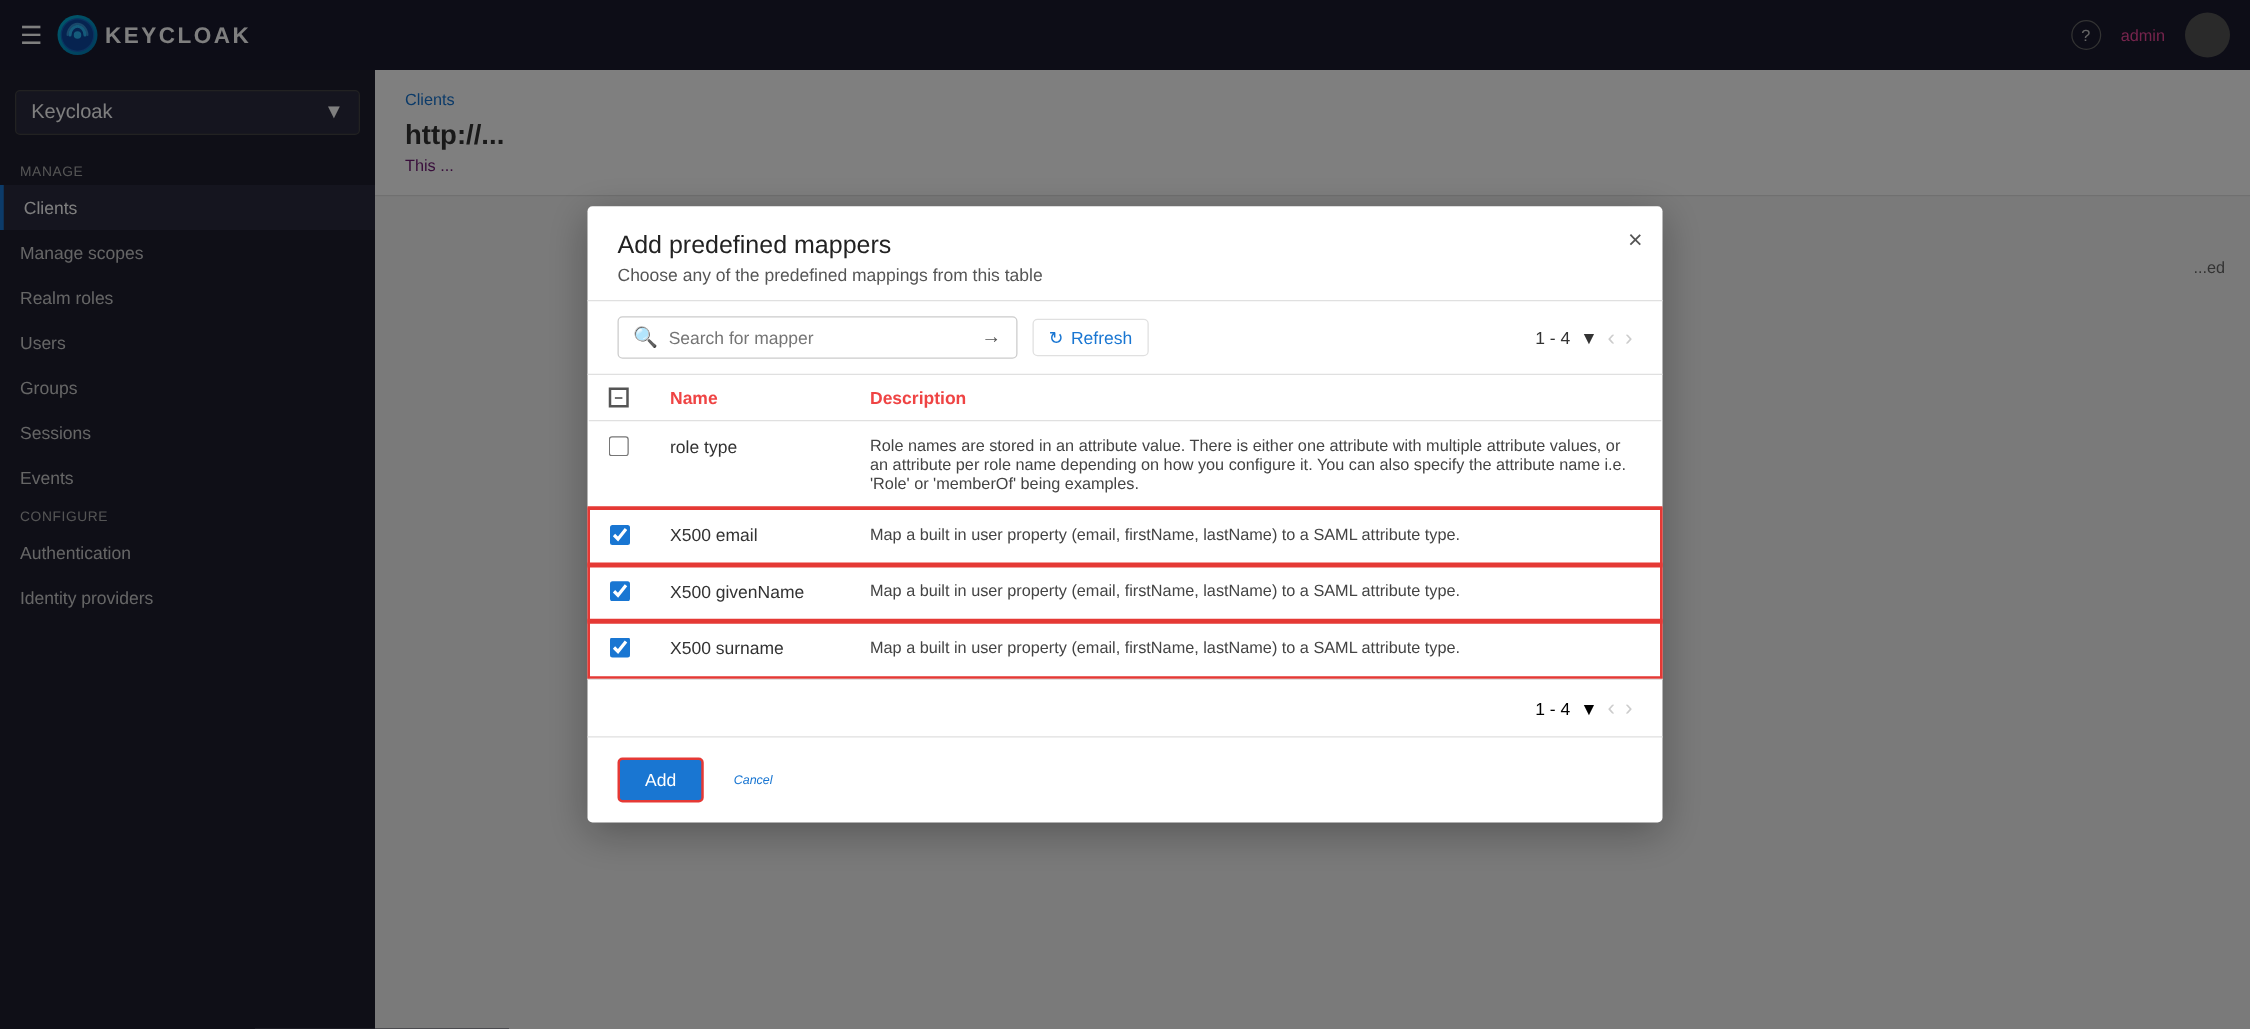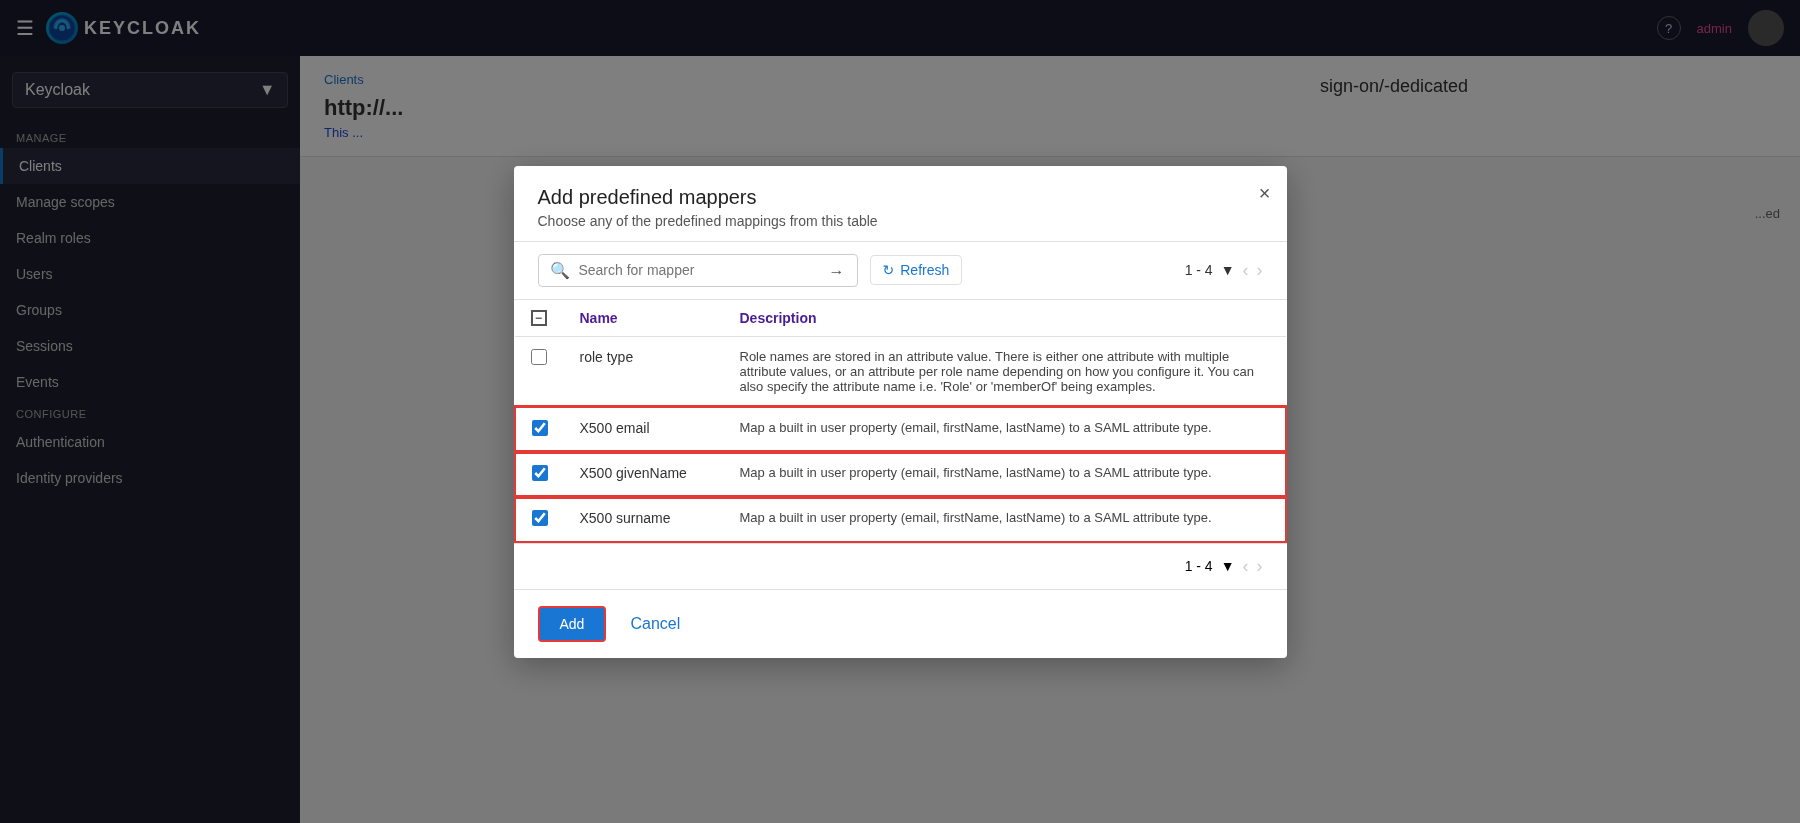--- a/index.html
+++ b/index.html
@@ -74,36 +74,36 @@
     }
 
     
     .content-header {
       background: #fff;
       padding: 16px 24px 0;
       border-bottom: 1px solid #e0e0e0;
     }
     .breadcrumb { color: #1976d2; font-size: 13px; margin-bottom: 8px; cursor: pointer; }
     .page-title { font-size: 22px; font-weight: 700; color: #333; margin-bottom: 4px; }
-    .page-subtitle { font-size: 13px; color: #1d4ed8; margin-bottom: 16px; }
+    .page-subtitle { font-size: 13px; color: #701a75; margin-bottom: 16px; }
 
     
     .modal-overlay {
       position: fixed;
       top: 0; left: 0; right: 0; bottom: 0;
       background: rgba(0,0,0,0.5);
       display: flex;
       align-items: center;
       justify-content: center;
       z-index: 1000;
     }
     .modal {
       background: #fff;
       border-radius: 4px;
-      width: 773px;
+      width: 860px;
       max-height: 700px;
       display: flex;
       flex-direction: column;
       position: relative;
       box-shadow: 0 8px 32px rgba(0,0,0,0.3);
     }
     .modal-header {
       padding: 20px 24px 12px;
       border-bottom: 1px solid #e0e0e0;
     }
@@ -170,21 +170,21 @@
     .pagination-nav.disabled { color: #ccc; cursor: default; }
 
     
     .modal-body { overflow-y: auto; flex: 1; }
     .mapper-table { width: 100%; border-collapse: collapse; }
     .mapper-table th {
       padding: 10px 16px;
       text-align: left;
       font-size: 14px;
       font-weight: 600;
-      color: #4c1d95;
+      color: #ef4444;
       border-bottom: 1px solid #e0e0e0;
       background: #fff;
     }
     .mapper-table td {
       padding: 12px 16px;
       font-size: 14px;
       color: #333;
       border-bottom: 1px solid #e8e8e8;
       vertical-align: top;
     }
@@ -223,23 +223,24 @@
       border-radius: 4px;
       padding: 8px 20px;
       font-size: 14px;
       font-weight: 500;
       cursor: pointer;
     }
     .btn-cancel {
       background: none;
       color: #1976d2;
       border: none;
-      font-size: 16px;
+      font-size: 10px;
       cursor: pointer;
       padding: 8px 12px;
+      font-style: italic;
     }
 
     
     .modal-body::-webkit-scrollbar { width: 8px; }
     .modal-body::-webkit-scrollbar-track { background: #f5f5f5; }
     .modal-body::-webkit-scrollbar-thumb { background: #ccc; border-radius: 4px; }
   </style>
 </head>
 <body>
 
@@ -305,23 +306,20 @@
     </div>
   </div>
 
   <div class="content-area">
     <div class="content-header">
       <div class="breadcrumb">Clients</div>
       <div class="page-title">http://...</div>
       <div class="page-subtitle">This ...</div>
     </div>
 
-    <div style="position:absolute; top:0; right:0; width:500px; padding:20px; display:flex; align-items:flex-start;">
-      <span style="font-size:18px; color:#333;">sign-on/-dedicated</span>
-    </div>
     <div style="position:absolute; top:150px; right:20px; font-size:13px; color:#666;">...ed</div>
 
     <div class="modal-overlay">
       <div class="modal">
 
         <div class="modal-header">
           <div class="modal-title">Add predefined mappers</div>
           <div class="modal-subtitle">Choose any of the predefined mappings from this table</div>
           <button class="modal-close">×</button>
         </div>

